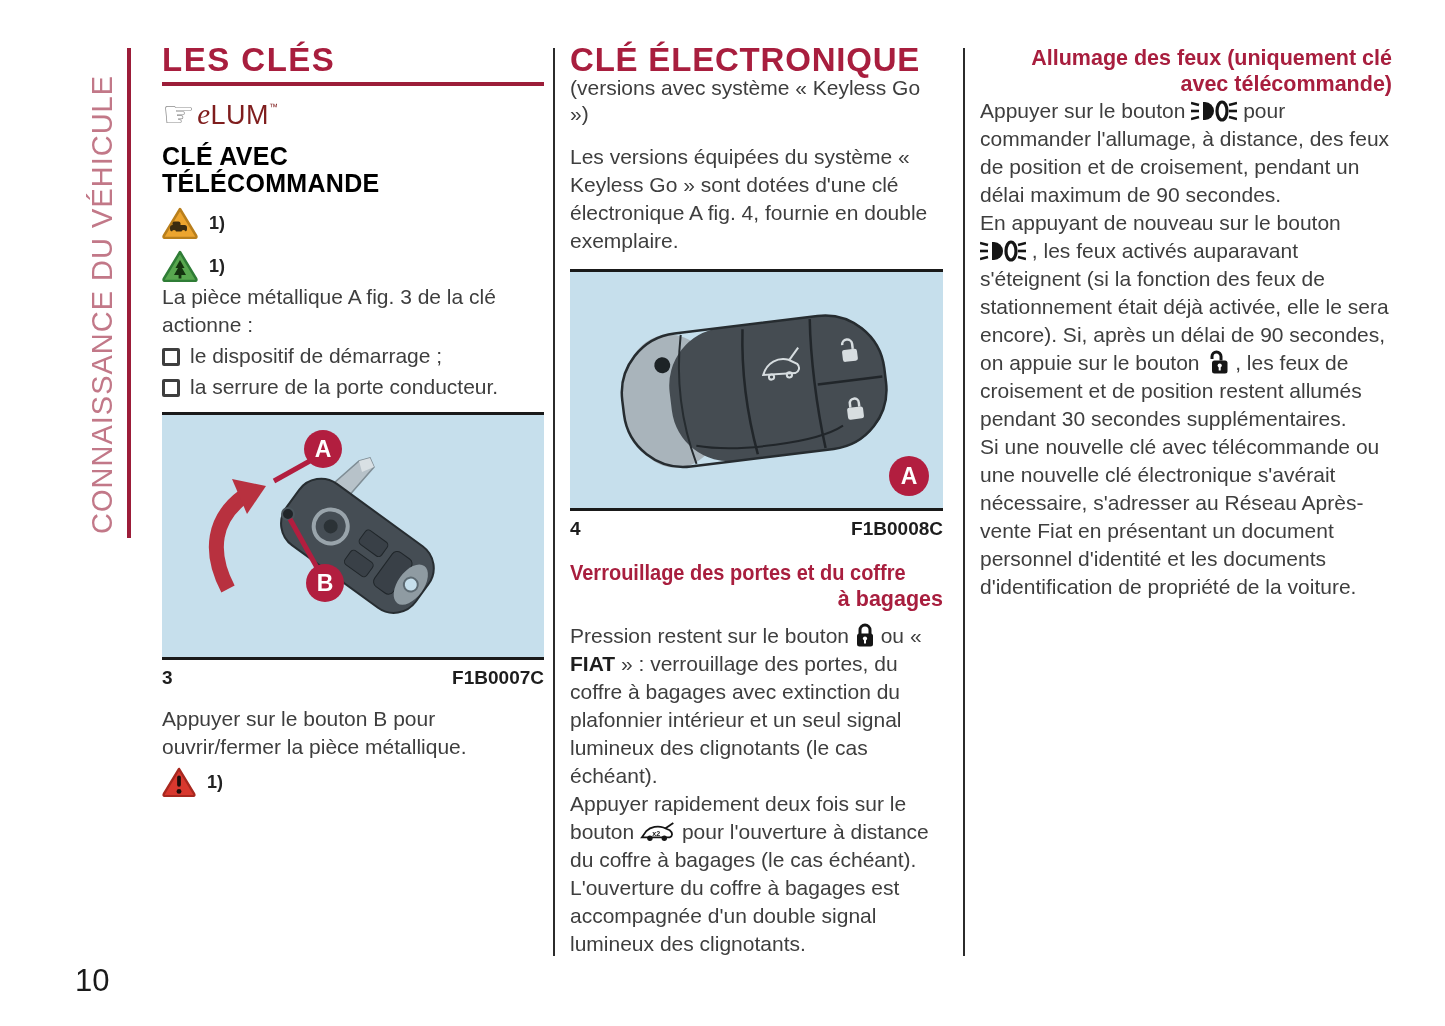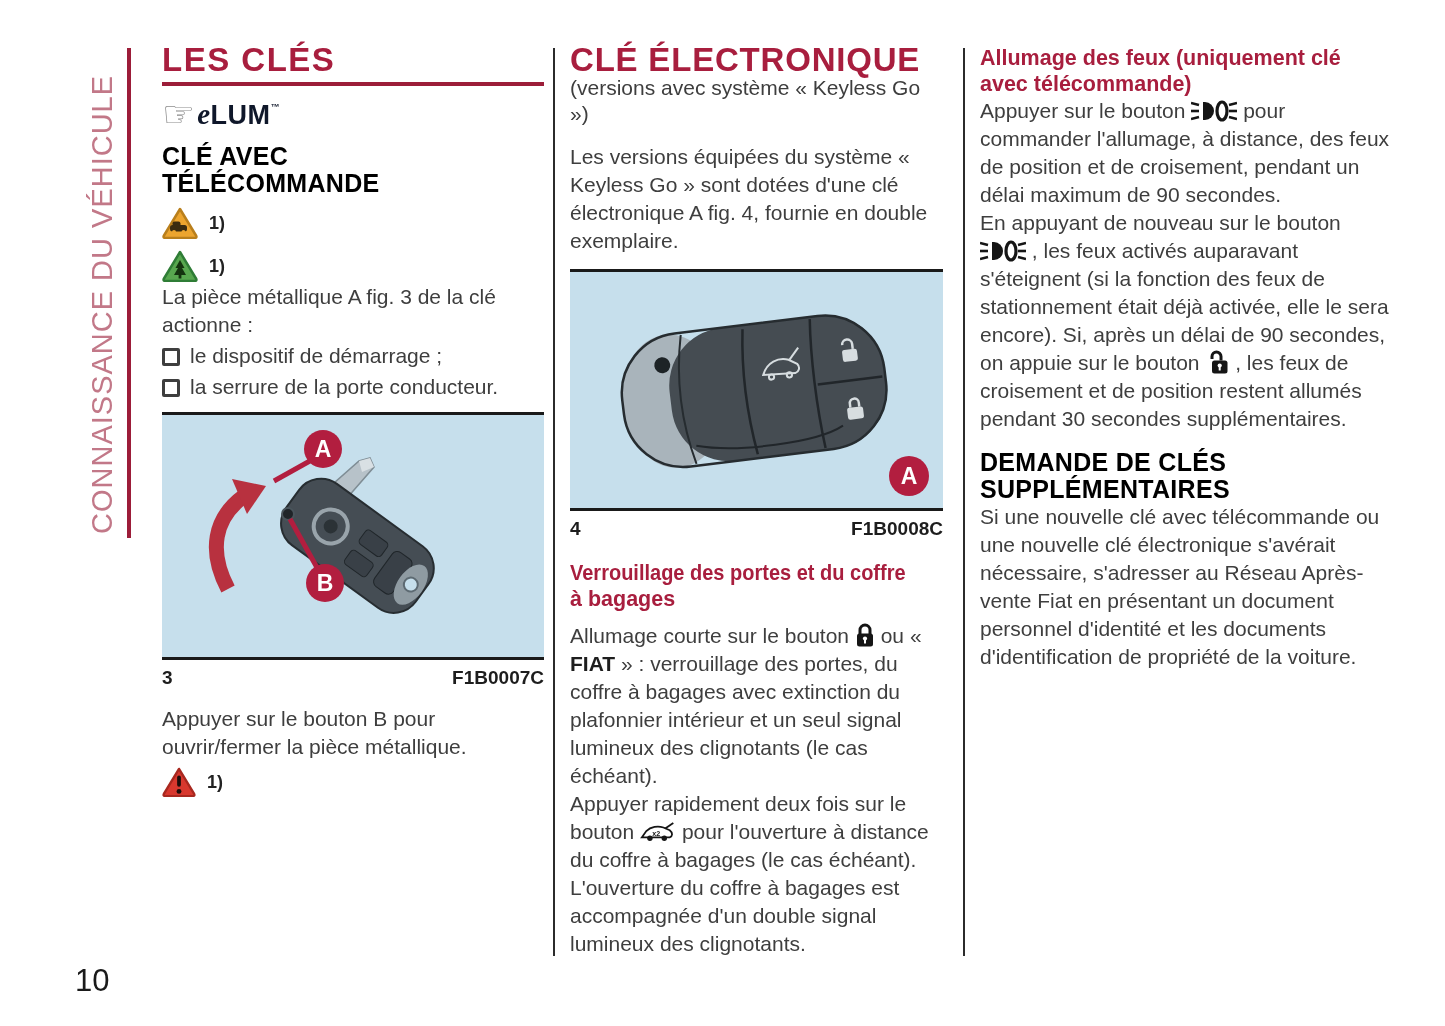--- a/index.html
+++ b/index.html
@@ -19,29 +19,29 @@
   
   .col{position:absolute;top:45px;}
   .col1{left:162px;width:382px;}
   .col2{left:570px;width:373px;}
   .col3{left:980px;width:412px;}
   
   .h1{font-size:33px;line-height:30px;font-weight:bold;color:#a81e3e;letter-spacing:1.5px;}
   .title-rule{height:4px;background:#9c1d39;margin-top:7px;}
   .h2{font-size:25px;line-height:27px;font-weight:bold;color:#000000;letter-spacing:.3px;}
   .h3{font-size:21.5px;line-height:26px;font-weight:bold;color:#a81e3e;}
-  .h3 .nw{white-space:nowrap;display:block;}
+  .h3 .nw{white-space:nowrap;display:block;text-align:right;}
   .cond{display:block;transform:scaleX(.93);transform-origin:left;white-space:nowrap;}
   p{font-size:21px;line-height:28px;margin:0;}.mt10{margin-top:10px;}.mt12{margin-top:0;}.mt16{margin-top:16px;}.mt20{margin-top:20px;}
   .subtitle{font-size:21px;line-height:26px;color:#3e3e3e;}
   b.fiat{color:#1e1e1e;}
   
   .elum-row{display:flex;align-items:center;margin-top:9px;height:38px;}
   .hand{font-family:"DejaVu Sans", sans-serif;font-size:37px;color:#8e8e8e;line-height:1;margin-right:2px;}
-  .elum{font-weight:bold;color:#0f172a;font-size:27px;letter-spacing:.5px;}
+  .elum{font-weight:normal;color:#7f1d1d;font-size:27px;letter-spacing:.5px;}
   .elum .e{font-family:"Liberation Serif", serif;font-style:italic;font-size:29px;}
   .elum sup{font-size:9px;vertical-align:14px;letter-spacing:0;}
   
   .warn-row{display:flex;align-items:center;gap:11px;margin-top:9px;height:34px;}
   .warn-ref{font-size:18px;font-weight:bold;color:#222;}
   
   .bullet{display:flex;margin-top:3px;}
   .bullet .box{flex:0 0 auto;width:12px;height:12px;border:3px solid #3e3e3e;border-radius:2px;margin:6px 10px 0 0;}
   
   .fig{margin-top:11px;border-top:3px solid #1a1a1a;border-bottom:3px solid #1a1a1a;font-size:0;}
@@ -199,21 +199,21 @@
     <div class="fig-caption">
       <span>4</span>
       <span>F1B0008C</span>
     </div>
 
     <div class="h3 mt20">
       <span class="cond">Verrouillage des portes et du coffre</span>
       <span class="nw">à bagages</span>
     </div>
 
-    <p class="mt10"><span>Allumage courte sur le bouton</span>
+    <p class="mt10"><span>Pression restent sur le bouton</span>
       <svg class="iic" width="20" height="24" viewBox="0 0 20 24">
         <path d="M5 11 V7 a5 5 0 0 1 10 0 V11" fill="none" stroke="#151515" stroke-width="3"></path>
         <rect x="2" y="10.5" width="16" height="13" rx="2.5" fill="#151515"></rect>
         <circle cx="10" cy="15.5" r="2.1" fill="#ffffff"></circle>
           <rect x="9" y="16.5" width="2" height="4" fill="#ffffff"></rect>
       </svg>
       <span>ou «</span>
       <b class="fiat">FIAT</b>
       <span>» : verrouillage des portes, du coffre à bagages avec extinction du plafonnier intérieur et un seul signal lumineux des clignotants (le cas échéant).</span></p>
 
@@ -262,22 +262,18 @@
       </svg>
       <span>, les feux activés auparavant s'éteignent (si la fonction des feux de stationnement était déjà activée, elle le sera encore). Si, après un délai de 90 secondes, on appuie sur le bouton</span>
       <svg class="iic" width="24" height="24" viewBox="0 0 24 24">
         <path d="M16 10.5 V6.5 A 4.5 4.5 0 0 0 7 6.5 V 9" fill="none" stroke="#151515" stroke-width="3"></path>
         <rect x="7" y="10.5" width="15.5" height="13" rx="2.5" fill="#151515"></rect>
         <circle cx="14.7" cy="15.5" r="2.1" fill="#ffffff"></circle>
           <rect x="13.7" y="16.5" width="2" height="4" fill="#ffffff"></rect>
       </svg>
       <span>, les feux de croisement et de position restent allumés pendant 30 secondes supplémentaires.</span></p>
 
-    <div class="h2 mt16">
-      <span style="display:block">DEMANDE DE CLÉS</span>
-      <span style="display:block">SUPPLÉMENTAIRES</span>
-    </div>
 
     <p class="mt12">Si une nouvelle clé avec télécommande ou une nouvelle clé électronique s'avérait nécessaire, s'adresser au Réseau Après-vente Fiat en présentant un document personnel d'identité et les documents d'identification de propriété de la voiture.</p>
   </div>
 
   <div class="page-number">10</div>
 </div>
 
 </body></html>

